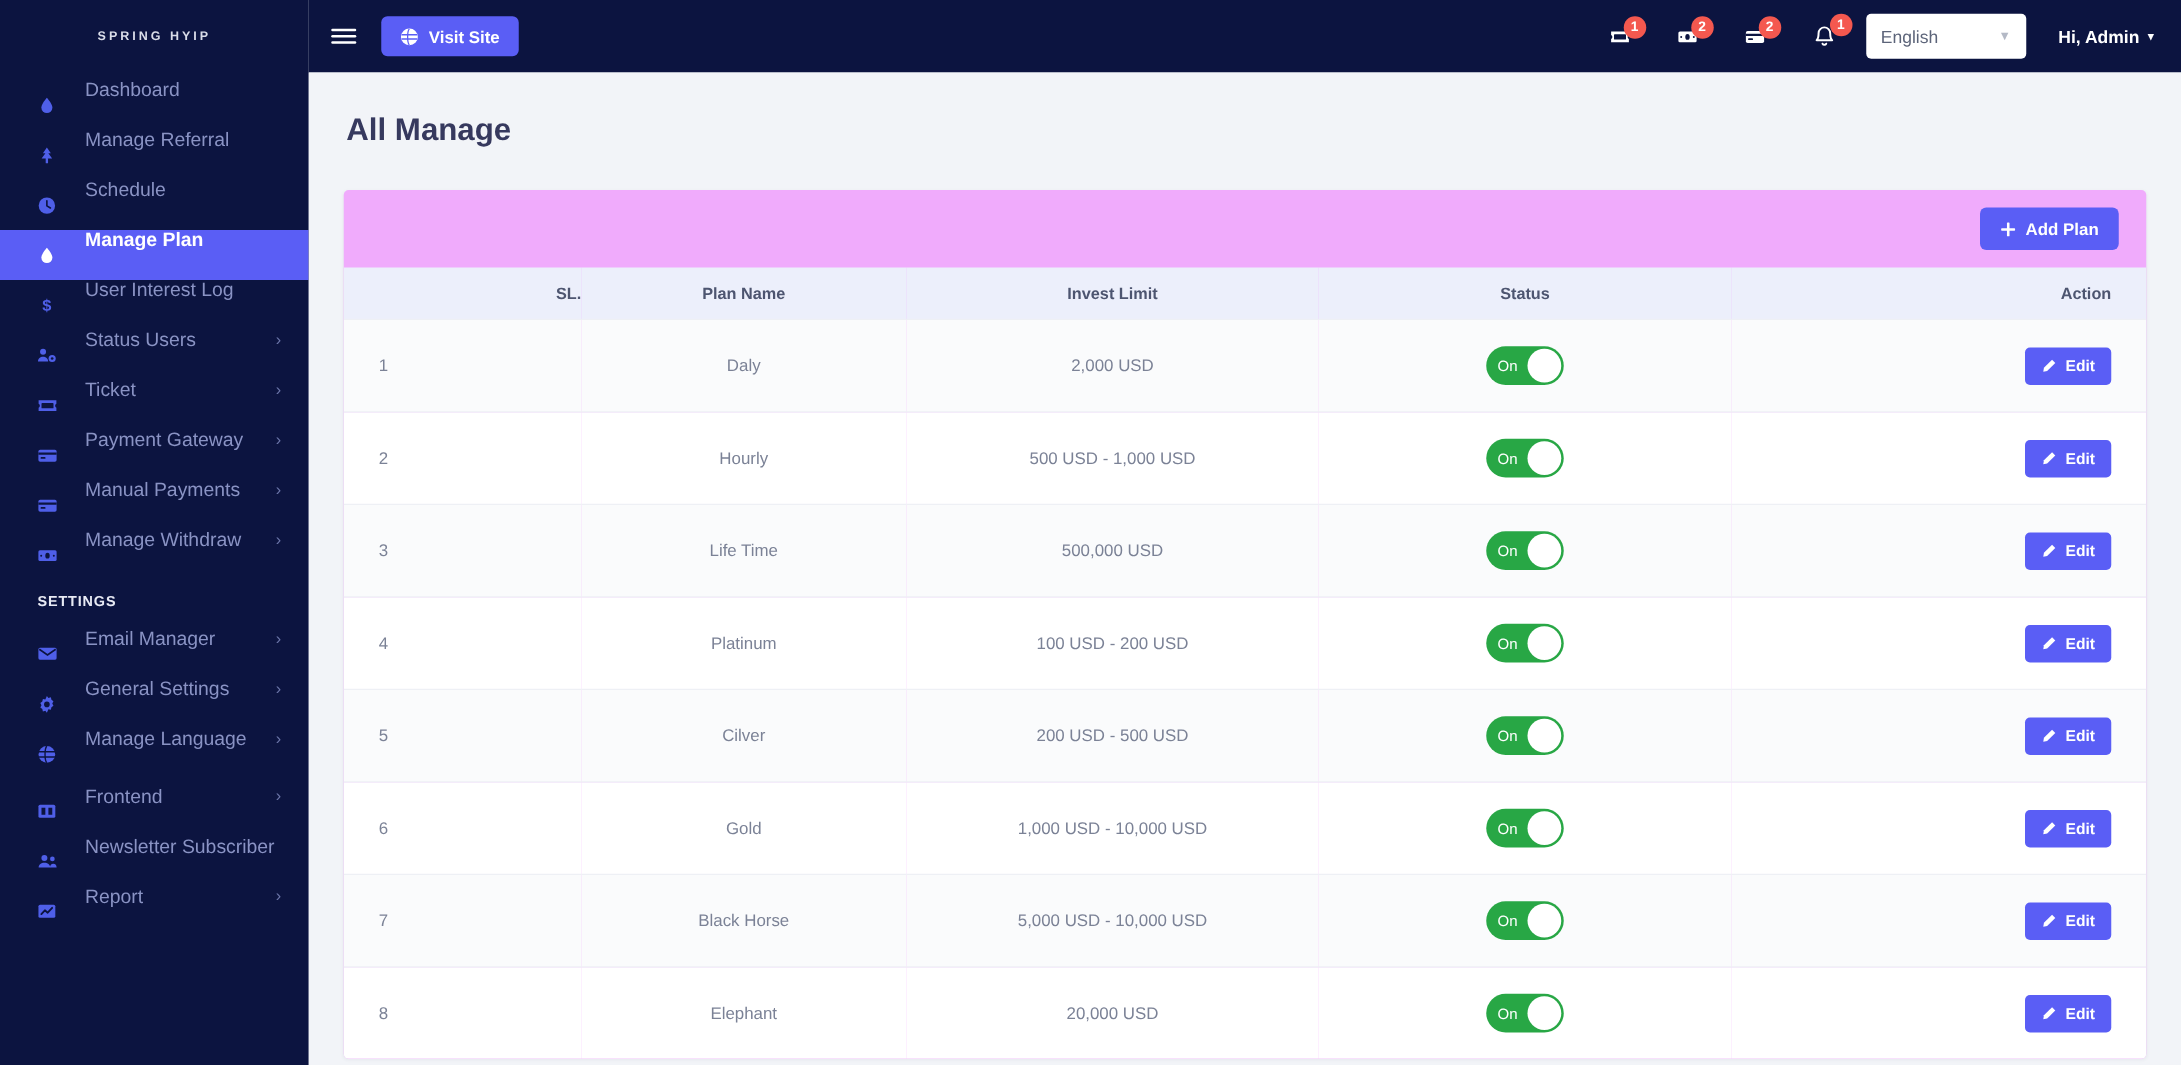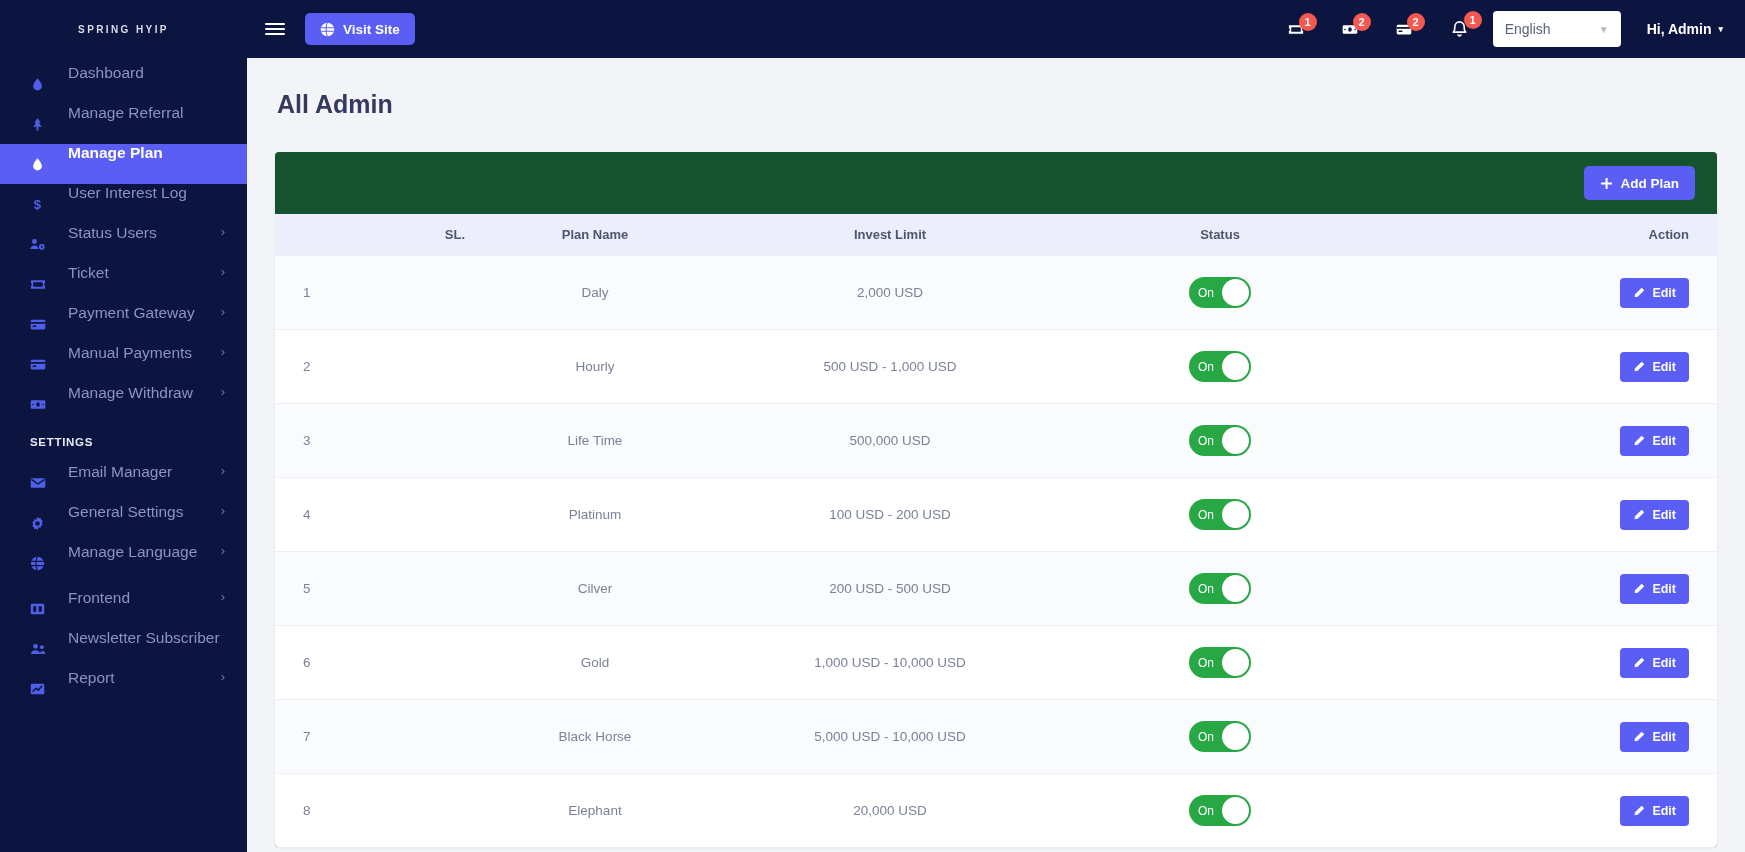--- a/index.html
+++ b/index.html
@@ -158,21 +158,21 @@
     overflow: hidden;
   }
   #page-title {
     color: #36395e;
     font-size: 25px;
     font-weight: 700;
     padding: 32px 0 0 30px;
   }
   #card {
     margin: 33px 28px 0 28px;
-    background: #14532d;
+    background: #f0abfc;
     border-radius: 4px;
     box-shadow: 0 1px 3px rgba(30,40,90,0.06);
     overflow: hidden;
   }
   #card-head {
     height: 62px;
     display: flex;
     align-items: center;
     justify-content: flex-end;
     padding: 0 22px;
@@ -267,20 +267,29 @@
         <span class="lbl">Dashboard</span>
       </div>
       <div class="nav-item">
         <span class="ic">
           <svg width="15" height="15" viewBox="0 0 16 16" fill="#4f5fe8">
             <path d="M8 1 4.6 6h6.8L8 1zM8 4.3 3.5 10.4h9L8 4.3z"></path>
             <rect x="7" y="10" width="2" height="4.6" rx="0.5"></rect>
           </svg>
         </span>
         <span class="lbl">Manage Referral</span>
+      </div>
+      <div class="nav-item">
+        <span class="ic">
+          <svg width="15" height="15" viewBox="0 0 16 16" fill="#4f5fe8">
+            <circle cx="8" cy="8" r="7"></circle>
+            <path d="M8 3.8v4.4l3 1.8" stroke="#0c1440" stroke-width="1.4" fill="none" stroke-linecap="round"></path>
+          </svg>
+        </span>
+        <span class="lbl">Schedule</span>
       </div>
       <div class="nav-item active">
         <span class="ic">
           <svg width="15" height="15" viewBox="0 0 16 16" fill="#ffffff">
             <path d="M8 1.2C8 1.2 3.3 6.4 3.3 9.6a4.7 4.7 0 0 0 9.4 0C12.7 6.4 8 1.2 8 1.2z"></path>
           </svg>
         </span>
         <span class="lbl">Manage Plan</span>
       </div>
       <div class="nav-item">
@@ -473,21 +482,21 @@
     <span>English</span>
     <span class="arrow">▼</span>
   </div>
   <div id="admin-menu">
     <span>Hi, Admin</span>
     <span class="arrow">▾</span>
   </div>
 </div>
 
 <div id="main">
-  <div id="page-title">All Admin</div>
+  <div id="page-title">All Manage</div>
   <div id="card">
     <div id="card-head">
       <button id="add-plan">
         <span>
           <svg width="13" height="13" viewBox="0 0 14 14" fill="#fff">
               <rect x="6" y="1" width="2.2" height="12" rx="0.6"></rect>
               <rect x="1" y="6" width="12" height="2.2" rx="0.6"></rect>
             </svg>
         </span>
         <span>Add Plan</span>

